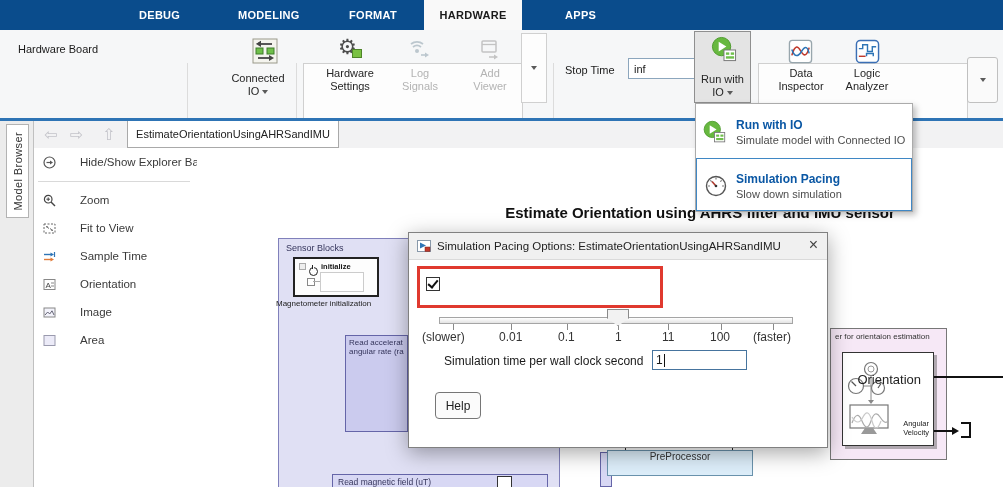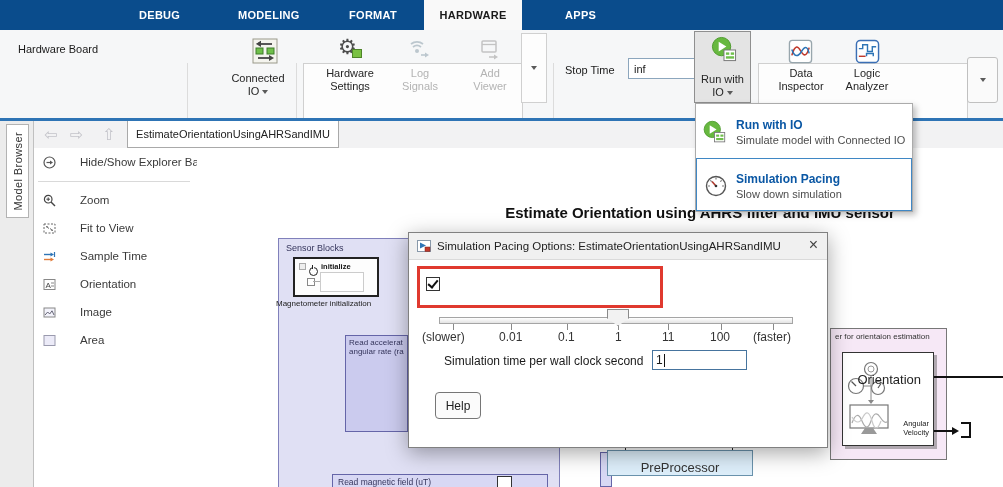--- a/index.html
+++ b/index.html
@@ -293,21 +293,21 @@
   <div class="abs" style="left:16px;top:14px;width:77px;height:15px;background:#fff;border:1px solid #5c5c9a">
     <div class="abs nowrap" style="right:2px;top:1px;font-size:14px;font-weight:bold;color:#2525c0">STM32</div>
   </div>
 </div>
 <div class="abs" style="left:497px;top:476px;width:13px;height:11px;background:#fff;border:1px solid #333"></div>
 
 <div class="abs lav3" style="left:600px;top:452px;width:12px;height:35px;box-sizing:border-box"></div>
 
 <div class="abs" style="left:625px;top:445px;width:108px;height:13px;background:#fff;border:1.5px solid #222;box-sizing:border-box"></div>
 <div class="abs" style="left:607px;top:450px;width:146px;height:26px;background:#ddeefa;border:1px solid #6a93ad;box-sizing:border-box">
-  <div class="abs nowrap" style="left:0;top:9px;width:144px;text-align:center;font-size:13px;color:#333">PreProcessor</div>
+  <div class="abs nowrap" style="left:0;top:0;width:144px;text-align:center;font-size:10px;color:#333">PreProcessor</div>
 </div>
 
 <div class="abs" style="left:830px;top:328px;width:117px;height:132px;background:#f6e8f6;border:1px solid #777;box-sizing:border-box;overflow:hidden">
   <div class="abs blockcap nowrap" style="left:4px;top:3px;color:#333">er for orientaion estimation</div>
 </div>
 <div class="abs" style="left:842px;top:352px;width:92px;height:94px;background:#fff;border:1.5px solid #333;box-sizing:border-box;box-shadow:3px 3px 0 rgba(90,90,90,.45)">
   <div class="abs" style="left:4px;top:6px">
     <svg width="44" height="78" viewBox="0 0 44 78" fill="none">
       <circle cx="24" cy="10" r="6.5" stroke="#777" stroke-width="1.2" fill="#fff"></circle>
       <circle cx="24" cy="10" r="3" stroke="#999" stroke-width="1"></circle>

